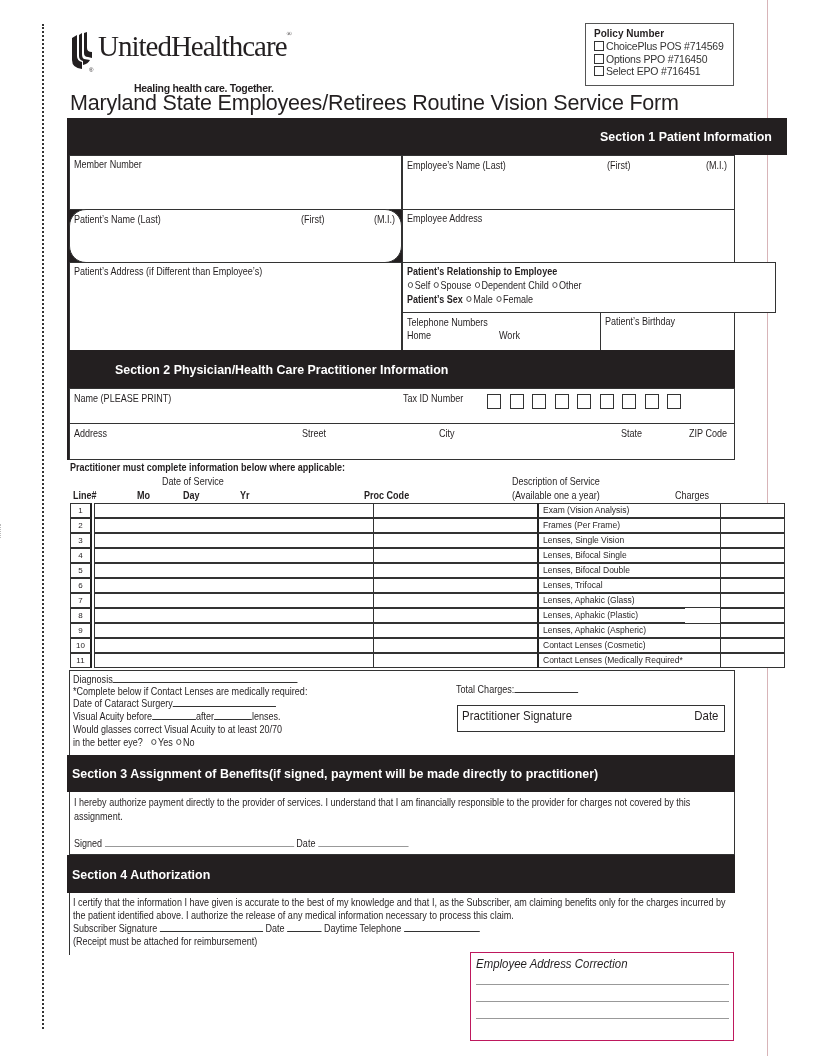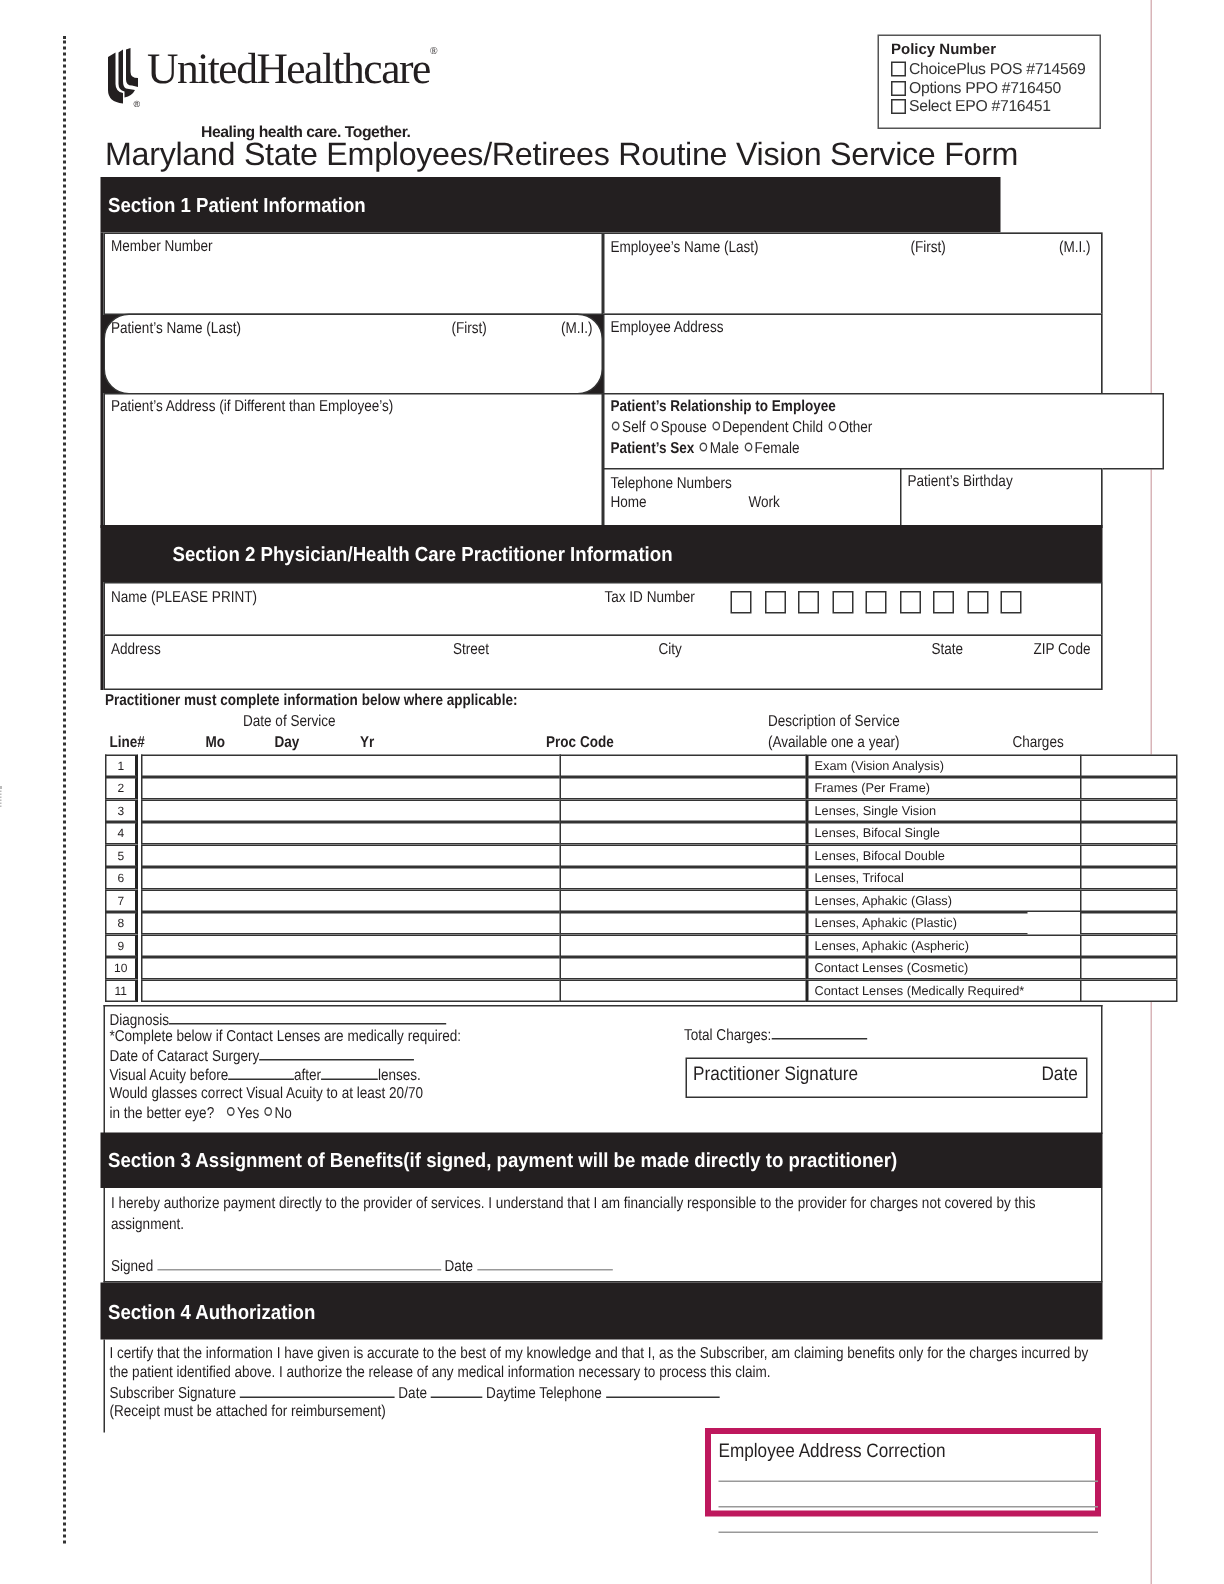--- a/index.html
+++ b/index.html
@@ -74,21 +74,21 @@
       <span>Options PPO #716450</span>
     </div>
   <div class="policy-opt">
       <span class="chk"></span>
       <span>Select EPO #716451</span>
     </div>
 </div>
 
 <div class="abs title">Maryland State Employees/Retirees Routine Vision Service Form</div>
 
-<div class="abs bar" style="left:67px;top:118px;width:600px;height:37px;">
+<div class="abs bar" style="left:67px;top:118px;width:720px;height:37px;justify-content:flex-end;">
     <span>Section 1 Patient Information</span>
   </div>
 <div class="abs" style="left:67px;top:155px;width:668px;height:197px;background:#231f20;"></div>
 
 <div class="cell" style="left:69px;top:155px;width:333px;height:55px;">
   <div class="lbl">Member Number</div>
 </div>
 <div class="cell" style="left:402px;top:155px;width:333px;height:55px;">
   <div class="lbl abs" style="left:4px;top:3px;">Employee’s Name (Last)</div>
   <div class="lbl abs" style="left:204px;top:3px;">(First)</div>
@@ -264,18 +264,18 @@
 </div>
 
 <div class="abs bar" style="left:67px;top:855px;width:668px;height:38px;">
     <span>Section 4 Authorization</span>
   </div>
 <div class="abs" style="left:69px;top:893px;width:0;height:62px;border-left:1px solid #333;"></div>
 <div class="abs lbl" style="left:73px;top:896px;width:765px;white-space:normal;line-height:13px;">I certify that the information I have given is accurate to the best of my knowledge and that I, as the Subscriber, am claiming benefits only for the charges incurred by the patient identified above. I authorize the release of any medical information necessary to process this claim.</div>
 <div class="abs lbl" style="left:73px;top:922px;"><span>Subscriber Signature</span> <span class="ul" style="width:120px;"></span> <span>Date</span> <span class="ul" style="width:40px;"></span> <span>Daytime Telephone</span> <span class="ul" style="width:88px;"></span></div>
 <div class="abs lbl" style="left:73px;top:935px;">(Receipt must be attached for reimbursement)</div>
 
-<div class="abs" style="left:470px;top:952px;width:264px;height:59px;border:4px solid #be185d;">
+<div class="abs" style="left:470px;top:952px;width:264px;height:89px;border:1px solid #be185d;font-style:italic;">
   <div class="abs" style="left:5px;top:3px;font-size:13px;transform:scaleX(0.88);transform-origin:left top;white-space:nowrap;">Employee Address Correction</div>
   <div class="abs hr-grey" style="left:5px;top:31px;width:253px;"></div>
   <div class="abs hr-grey" style="left:5px;top:48px;width:253px;"></div>
   <div class="abs hr-grey" style="left:5px;top:65px;width:253px;"></div>
 </div>
 
 </body></html>

